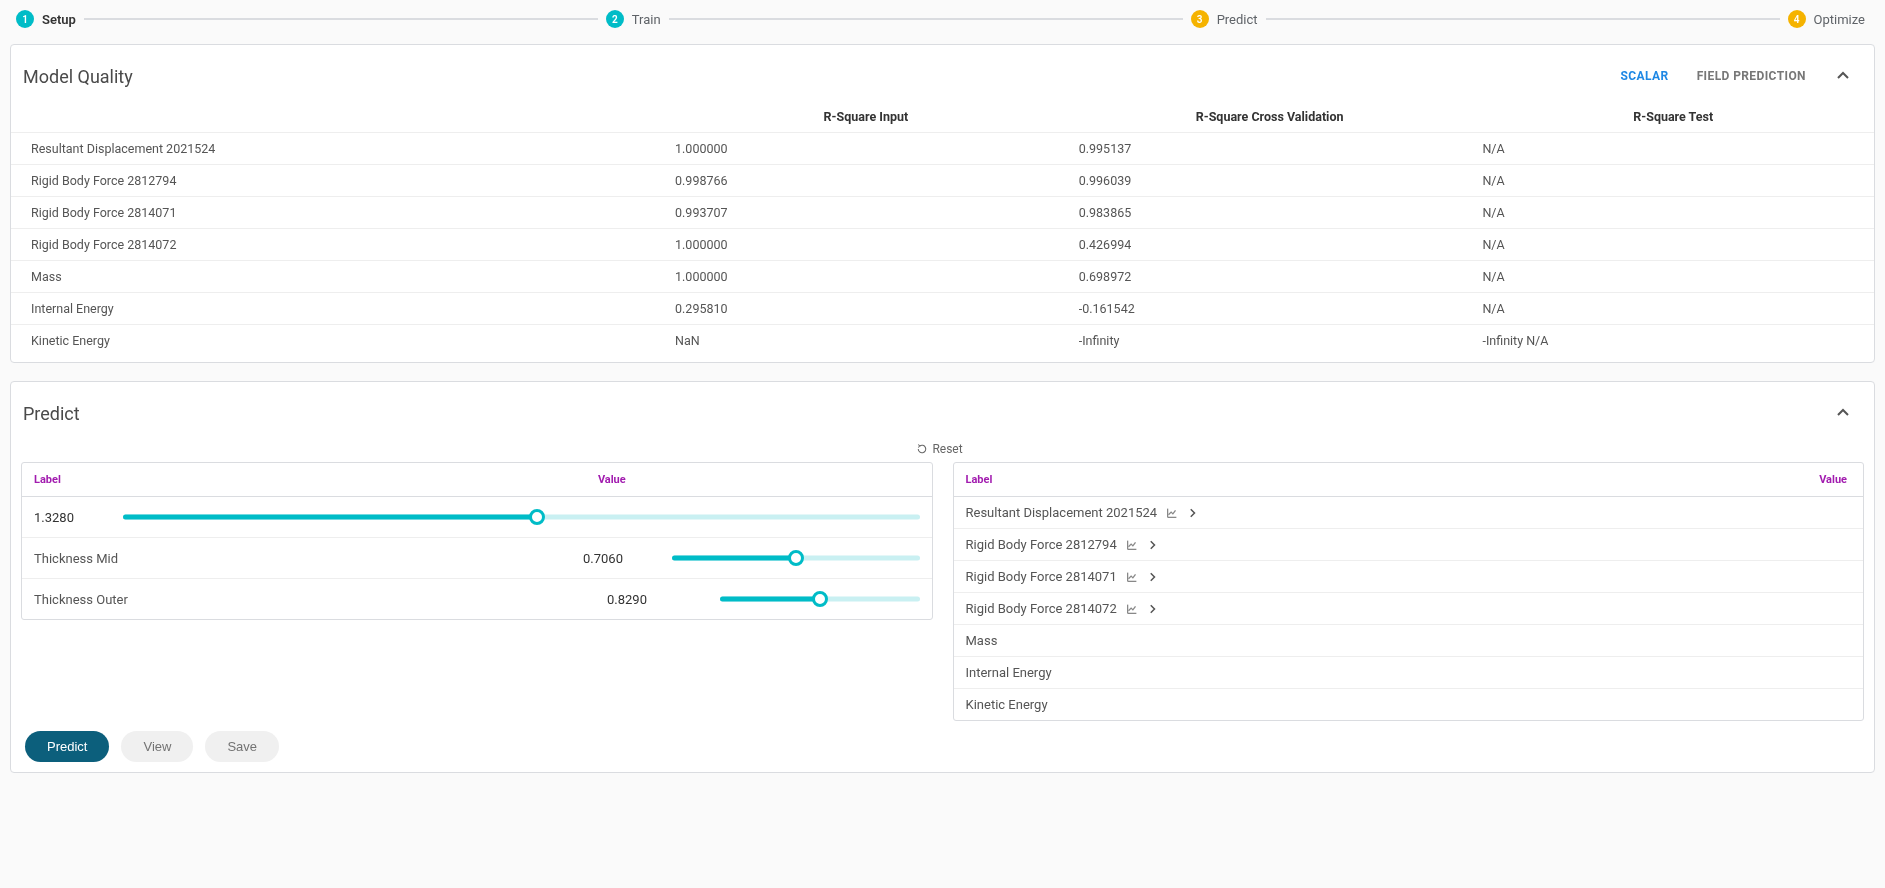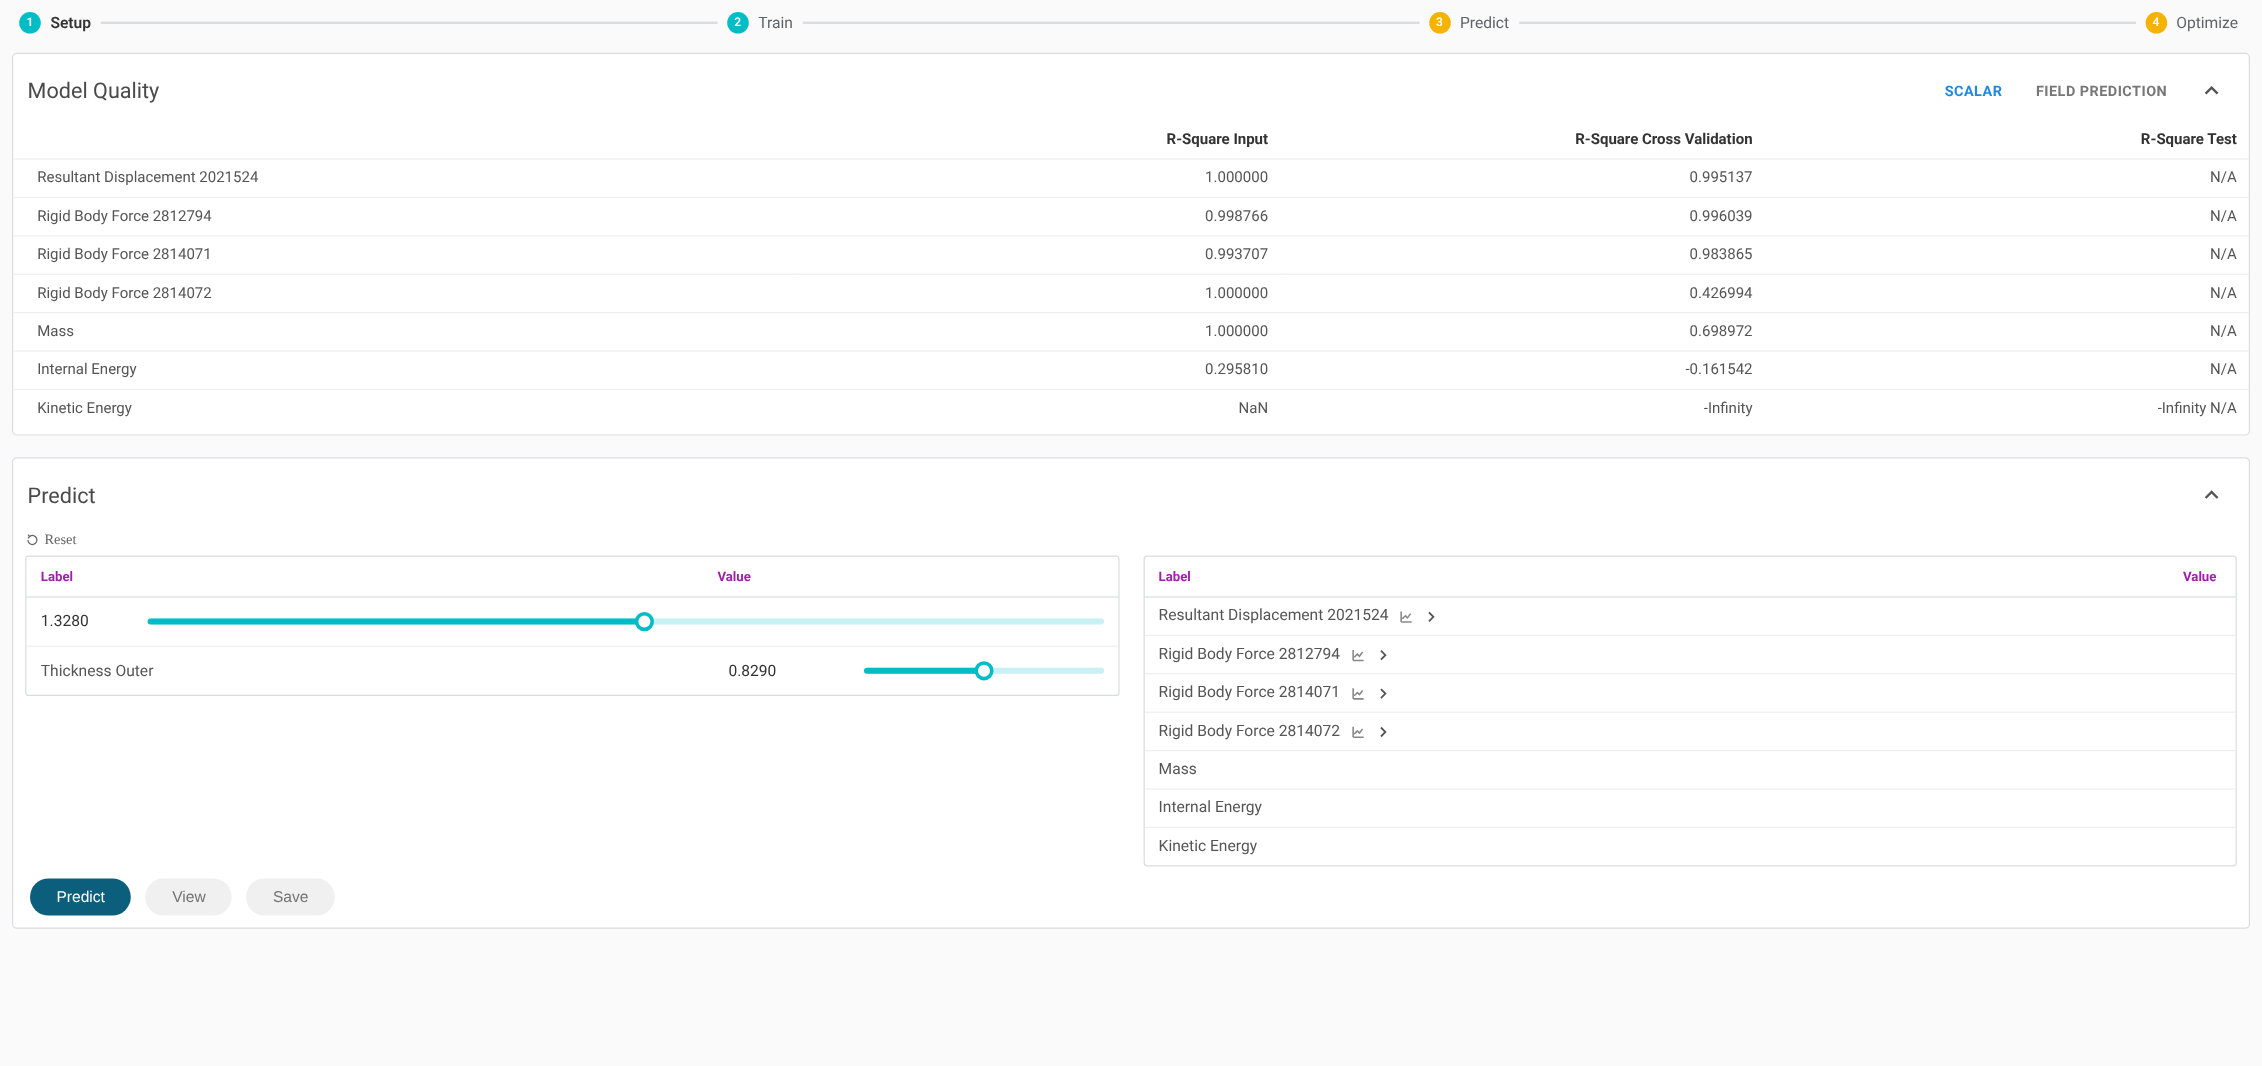--- a/index.html
+++ b/index.html
@@ -118,35 +118,34 @@
     font-weight: 700;
     color: #333;
     border-bottom: 1px solid var(--grey-lighter);
   }
   .mq-table tbody td {
     color: var(--row-text);
     border-bottom: 1px solid var(--grey-lighter);
   }
   .mq-table tbody tr:last-child td { border-bottom: none; }
   .col-name { text-align: left; width: 35%; padding-left: 20px !important; }
-  .col-num { text-align: right; width: 21.67%; }
+  .col-num { width: 21.67%; }
 
   
   .predict-body {
     padding: 4px 10px 0 10px;
   }
   .reset-row {
     display: flex;
-    justify-content: flex-start;
+    justify-content: center;
     padding: 0 6px 6px 0;
     font-size: 12px;
     color: #666;
     align-items: center;
     gap: 4px;
-    font-family: Liberation Serif, serif;
   }
   .predict-grid {
     display: flex;
     gap: 20px;
     align-items: flex-start;
   }
   .predict-col {
     flex: 1;
     border: 1px solid var(--grey-border);
     border-radius: 3px;
@@ -391,20 +390,31 @@
                   <div class="ir-value">1.3280</div>
                   <div class="ir-slider">
                     <div class="slider">
                       <div class="slider-track"></div>
                       <div class="slider-fill" style="width: 52%;"></div>
                       <div class="slider-thumb" style="left: 52%;"></div>
                     </div>
                   </div>
                 </div>
                 <div class="input-row">
+                  <div class="ir-label">Thickness Mid</div>
+                  <div class="ir-value">0.7060</div>
+                  <div class="ir-slider">
+                    <div class="slider">
+                      <div class="slider-track"></div>
+                      <div class="slider-fill" style="width: 50%;"></div>
+                      <div class="slider-thumb" style="left: 50%;"></div>
+                    </div>
+                  </div>
+                </div>
+                <div class="input-row">
                   <div class="ir-label">Thickness Outer</div>
                   <div class="ir-value">0.8290</div>
                   <div class="ir-slider">
                     <div class="slider">
                       <div class="slider-track"></div>
                       <div class="slider-fill" style="width: 50%;"></div>
                       <div class="slider-thumb" style="left: 50%;"></div>
                     </div>
                   </div>
                 </div>

